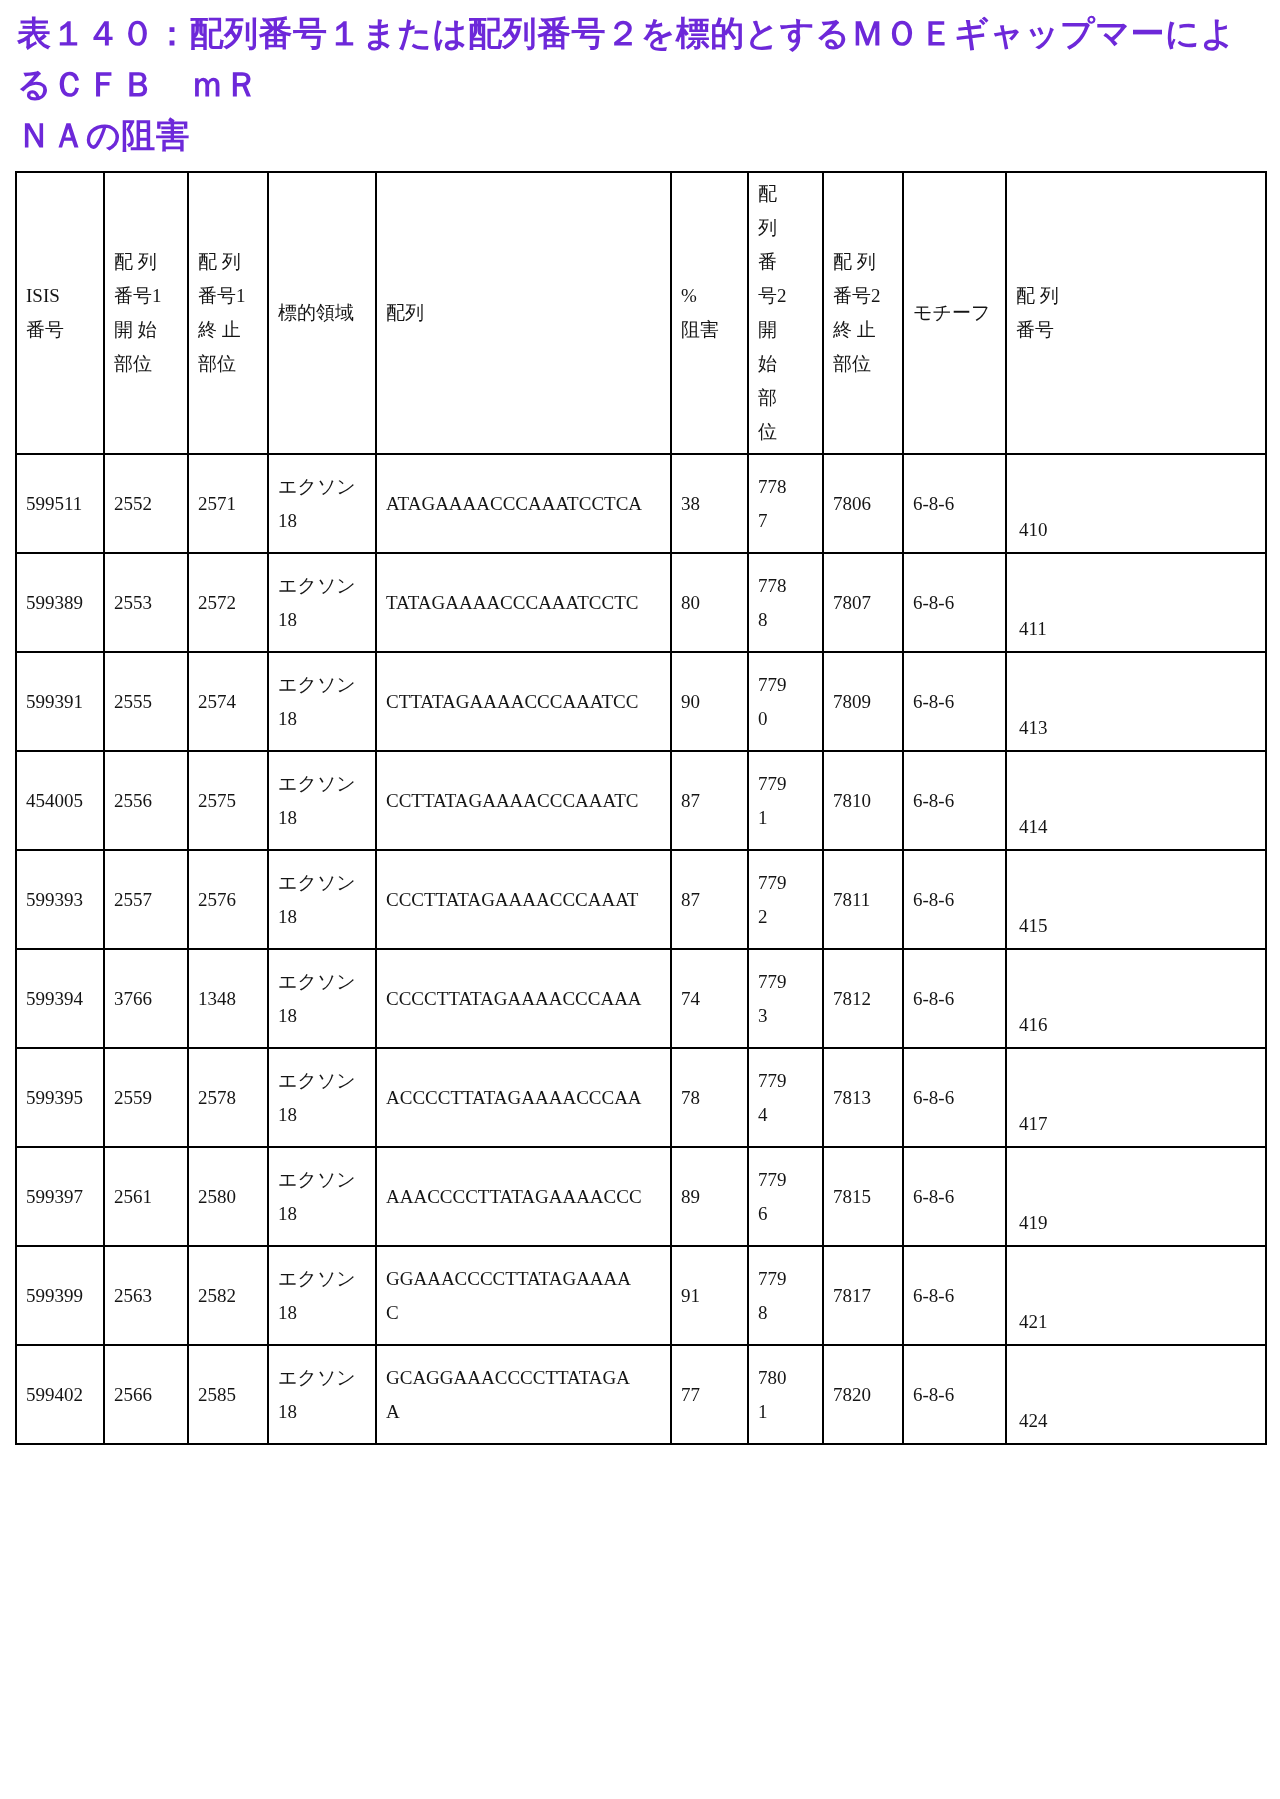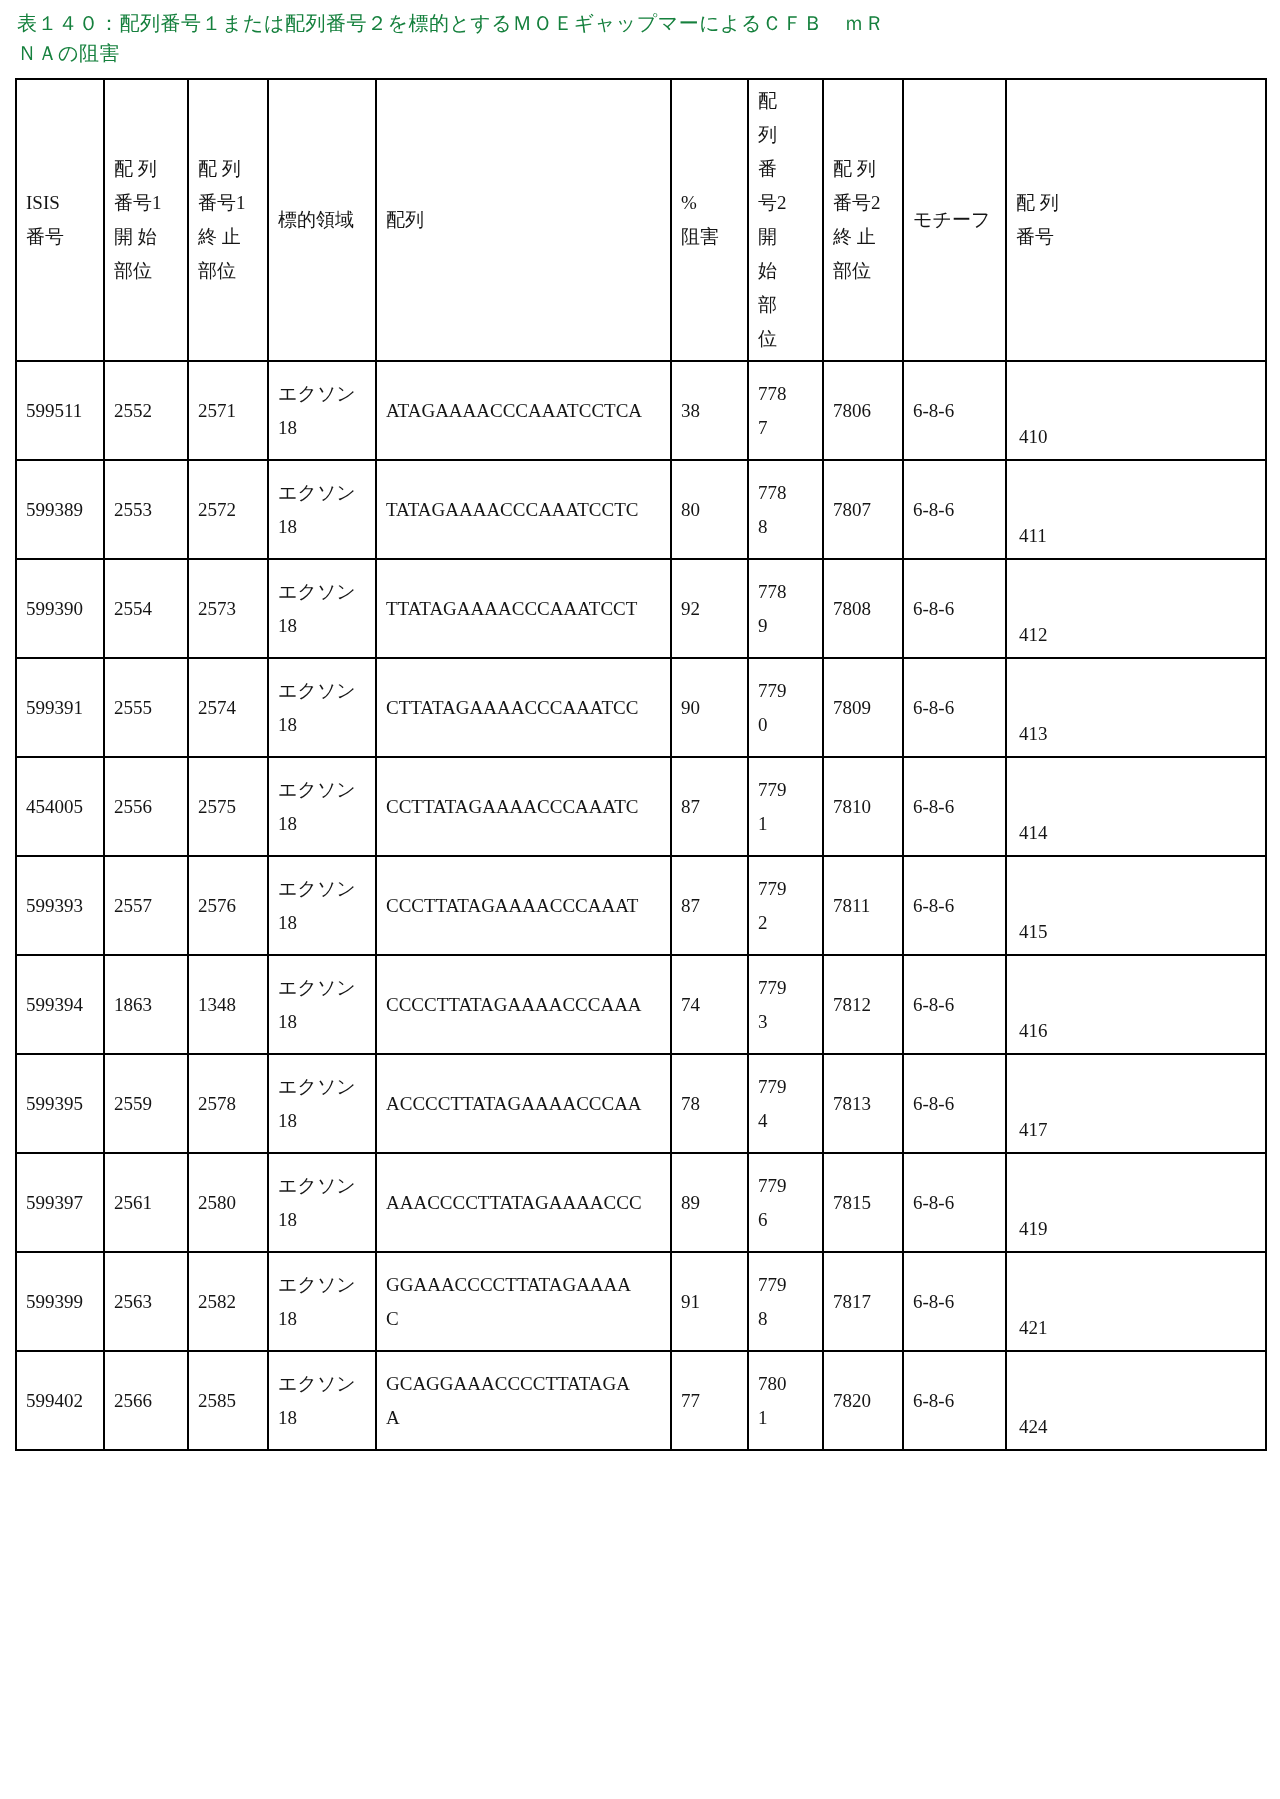--- a/index.html
+++ b/index.html
@@ -12,26 +12,27 @@
     height: 1799px;
     font-family: "Liberation Serif", "DejaVu Serif", serif;
     color: #111111;
     position: relative;
     overflow: hidden;
   }
   .page {
     padding: 6px 15px 0 15px;
   }
   .title {
-    font-size: 20px;
+    font-size: 34px;
     line-height: 1.5;
     white-space: pre-line;
     margin: 2px 0 10px 2px;
     letter-spacing: 0.5px;
-    color: #15803d;
+    color: #6d28d9;
+    font-weight: bold;
   }
   table.patent-table {
     border-collapse: collapse;
     width: 1250px;
     table-layout: fixed;
   }
   .patent-table th,
   .patent-table td {
     border: 2px solid #000000;
     font-size: 19px;
@@ -146,34 +147,20 @@
 18</td>
     <td>TATAGAAAACCCAAATCCTC</td>
     <td>80</td>
     <td>778
 8</td>
     <td>7807</td>
     <td>6-8-6</td>
     <td class="col-seqid">411</td>
   </tr>
         <tr>
-    <td>599390</td>
-    <td>2554</td>
-    <td>2573</td>
-    <td>エクソン
-18</td>
-    <td>TTATAGAAAACCCAAATCCT</td>
-    <td>92</td>
-    <td>778
-9</td>
-    <td>7808</td>
-    <td>6-8-6</td>
-    <td class="col-seqid">412</td>
-  </tr>
-        <tr>
     <td>599391</td>
     <td>2555</td>
     <td>2574</td>
     <td>エクソン
 18</td>
     <td>CTTATAGAAAACCCAAATCC</td>
     <td>90</td>
     <td>779
 0</td>
     <td>7809</td>
@@ -203,21 +190,21 @@
     <td>CCCTTATAGAAAACCCAAAT</td>
     <td>87</td>
     <td>779
 2</td>
     <td>7811</td>
     <td>6-8-6</td>
     <td class="col-seqid">415</td>
   </tr>
         <tr>
     <td>599394</td>
-    <td>1863</td>
+    <td>3766</td>
     <td>1348</td>
     <td>エクソン
 18</td>
     <td>CCCCTTATAGAAAACCCAAA</td>
     <td>74</td>
     <td>779
 3</td>
     <td>7812</td>
     <td>6-8-6</td>
     <td class="col-seqid">416</td>

